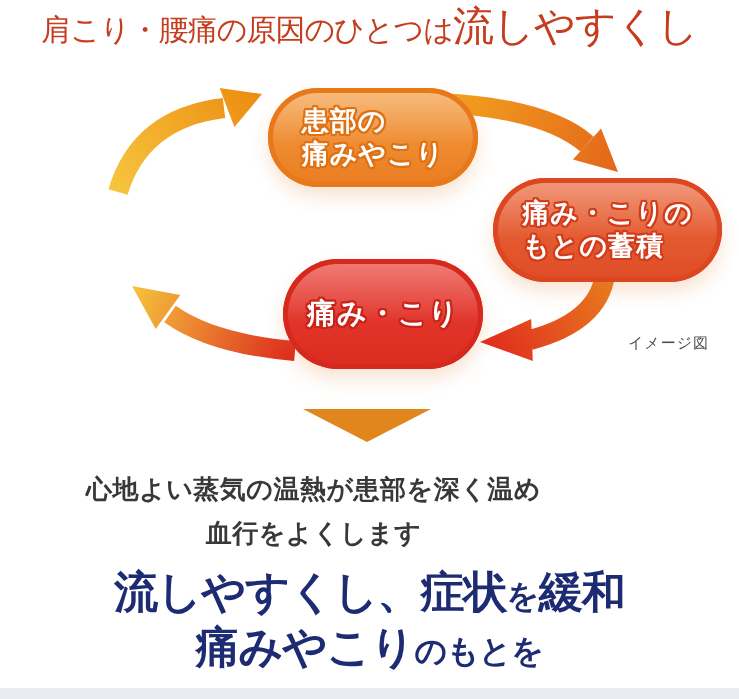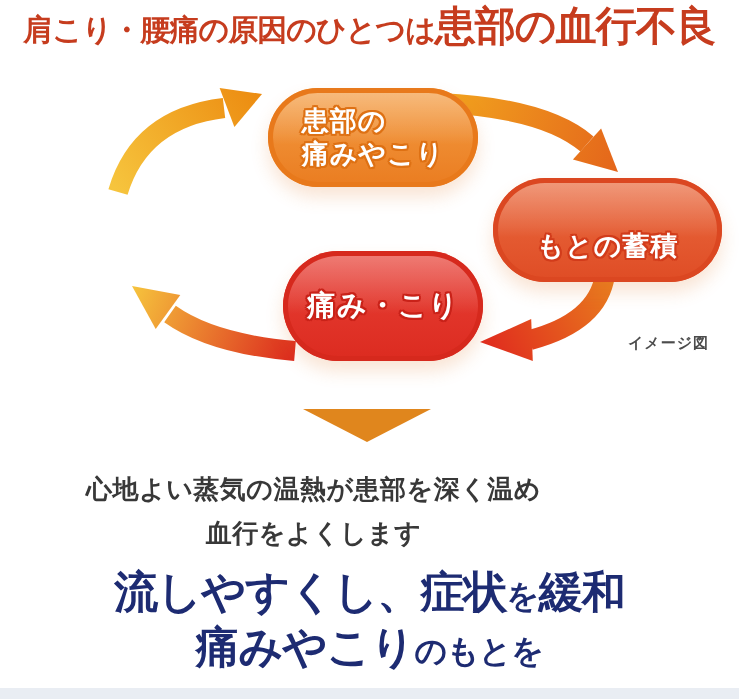--- a/index.html
+++ b/index.html
@@ -5,21 +5,21 @@
   html,body{margin:0;padding:0;background:#fff;}
   #stage{
     position:relative;width:739px;height:699px;overflow:hidden;background:#fff;
     font-family:"Liberation Sans","DejaVu Sans",sans-serif;
   }
   
   .title{
     position:absolute;top:4px;left:0;width:739px;text-align:center;
     white-space:nowrap;line-height:1.1;
   }
-  .title span{display:inline-block;vertical-align:baseline;font-weight:700;color:var(--title-c,#c63c1e);letter-spacing:-1px;}
+  .title span{display:inline-block;vertical-align:baseline;font-weight:400;color:var(--title-c,#c63c1e);letter-spacing:-1px;}
   .title-prefix{font-size:30px;}
   .title-emphasis{font-size:41px;}
   
   #arrows{position:absolute;left:0;top:70px;z-index:1;}
   .pill{
     position:absolute;z-index:2;border-radius:56px;
     background:linear-gradient(180deg,var(--c1),var(--c2));
     box-shadow:inset 0 0 0 5px var(--ring), 0 10px 18px rgba(226,122,40,.20);
     display:flex;flex-direction:column;align-items:center;justify-content:center;
   }
@@ -33,27 +33,27 @@
     text-shadow:
       2.2px 0 0 var(--stroke), -2.2px 0 0 var(--stroke),
       0 2.2px 0 var(--stroke), 0 -2.2px 0 var(--stroke),
       1.6px 1.6px 0 var(--stroke), -1.6px 1.6px 0 var(--stroke),
       1.6px -1.6px 0 var(--stroke), -1.6px -1.6px 0 var(--stroke);
   }
   #pill-top   {left:268px;top:88px; width:210px;height:99px;}
   #pill-top .t{font-size:27px;}
   #pill-right {left:493px;top:178px;width:229px;height:104px;}
   #pill-right .t{font-size:27px;}
-  #pill-bottom{left:283px;top:251px;width:200px;height:110px;}
+  #pill-bottom{left:283px;top:259px;width:200px;height:110px;}
   #pill-bottom .t{font-size:29px;}
   #pill-left  {left:35px; top:173px;width:205px;height:104px;}
   #pill-left .t{font-size:29px;}
   .caption{
     position:absolute;left:628px;top:334px;font-size:15px;
-    color:var(--cap-c,#4c4c4c);letter-spacing:1px;white-space:nowrap;font-weight:bold;
+    color:var(--cap-c,#4c4c4c);letter-spacing:1px;white-space:nowrap;
   }
   
   .tri{
     position:absolute;left:303px;top:409px;width:0;height:0;
     border-left:64px solid transparent;border-right:64px solid transparent;
     border-top:33px solid var(--tri-c,#e0861d);
   }
   
   .bodycopy{
     position:absolute;top:468px;left:0;width:627px;text-align:center;
@@ -70,21 +70,21 @@
   .headline span{display:inline-block;vertical-align:baseline;}
   
   .band{position:absolute;left:0;right:0;bottom:0;height:11px;background:var(--band-c,#e9edf3);z-index:0;}
 </style>
 </head>
 <body>
 
 <div id="stage">
 
   <div class="title" style="--title-c: #c63c1e;">
-    <span class="title-prefix">肩こり・腰痛の原因のひとつは</span><span class="title-emphasis">患部の血行不良</span>
+    <span class="title-prefix">肩こり・腰痛の原因のひとつは</span><span class="title-emphasis">流しやすくし</span>
   </div>
 
   <svg id="arrows" width="739" height="330" viewBox="0 0 739 330">
     <defs>
       <linearGradient id="gTL" gradientUnits="userSpaceOnUse" x1="118" y1="122" x2="262" y2="24">
         <stop offset="0" stop-color="#f6c43d"></stop>
         <stop offset="1" stop-color="#ec8b10"></stop>
       </linearGradient>
       <linearGradient id="gTR" gradientUnits="userSpaceOnUse" x1="440" y1="33" x2="618" y2="102">
         <stop offset="0" stop-color="#f2a41e"></stop>
@@ -116,21 +116,21 @@
       <path d="M 295 281 Q 212 274 170 244" fill="none" stroke="url(#gBL)" stroke-width="20"></path>
       <polygon points="132,216 180.3,225 155.7,259" fill="url(#gBL)"></polygon>
     </g>
   </svg>
 
   <div id="pill-top" class="pill" style="--c1: #f49e45; --c2: #ea7c20; --ring: #e8791b; --stroke: #de7114;">
     <div class="t"><span>患部の</span><br><span>痛みやこり</span></div>
   </div>
 
   <div id="pill-right" class="pill" style="--c1: #ea6c40; --c2: #df4c25; --ring: #db4721; --stroke: #d23c1b;">
-    <div class="t"><br><span>もとの蓄積</span></div>
+    <div class="t"><span>痛み・こりの</span><br><span>もとの蓄積</span></div>
   </div>
 
   <div id="pill-bottom" class="pill" style="--c1: #e84137; --c2: #dc2b20; --ring: #d6291d; --stroke: #c92219;">
     <div class="t"><span>痛み・こり</span><br></div>
   </div>
 
 
   <div class="caption" style="--cap-c: #4c4c4c;">イメージ図</div>
 
   <div class="tri" style="--tri-c: #e0861d;"></div>

